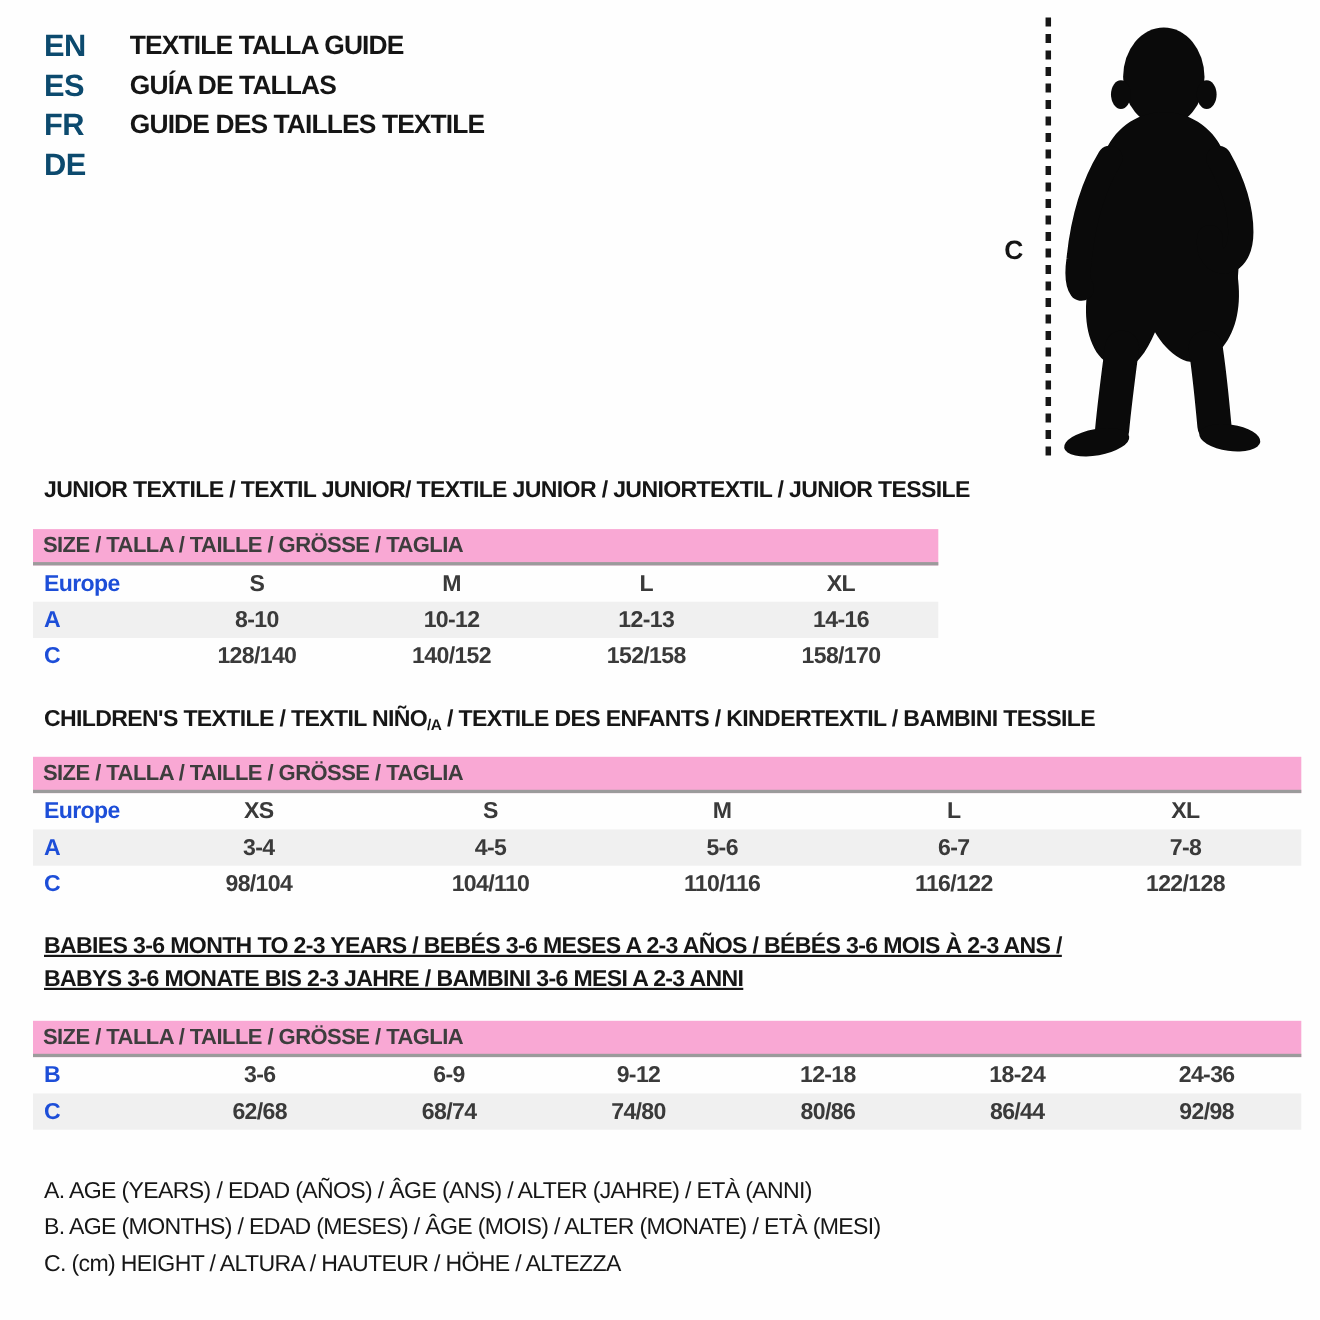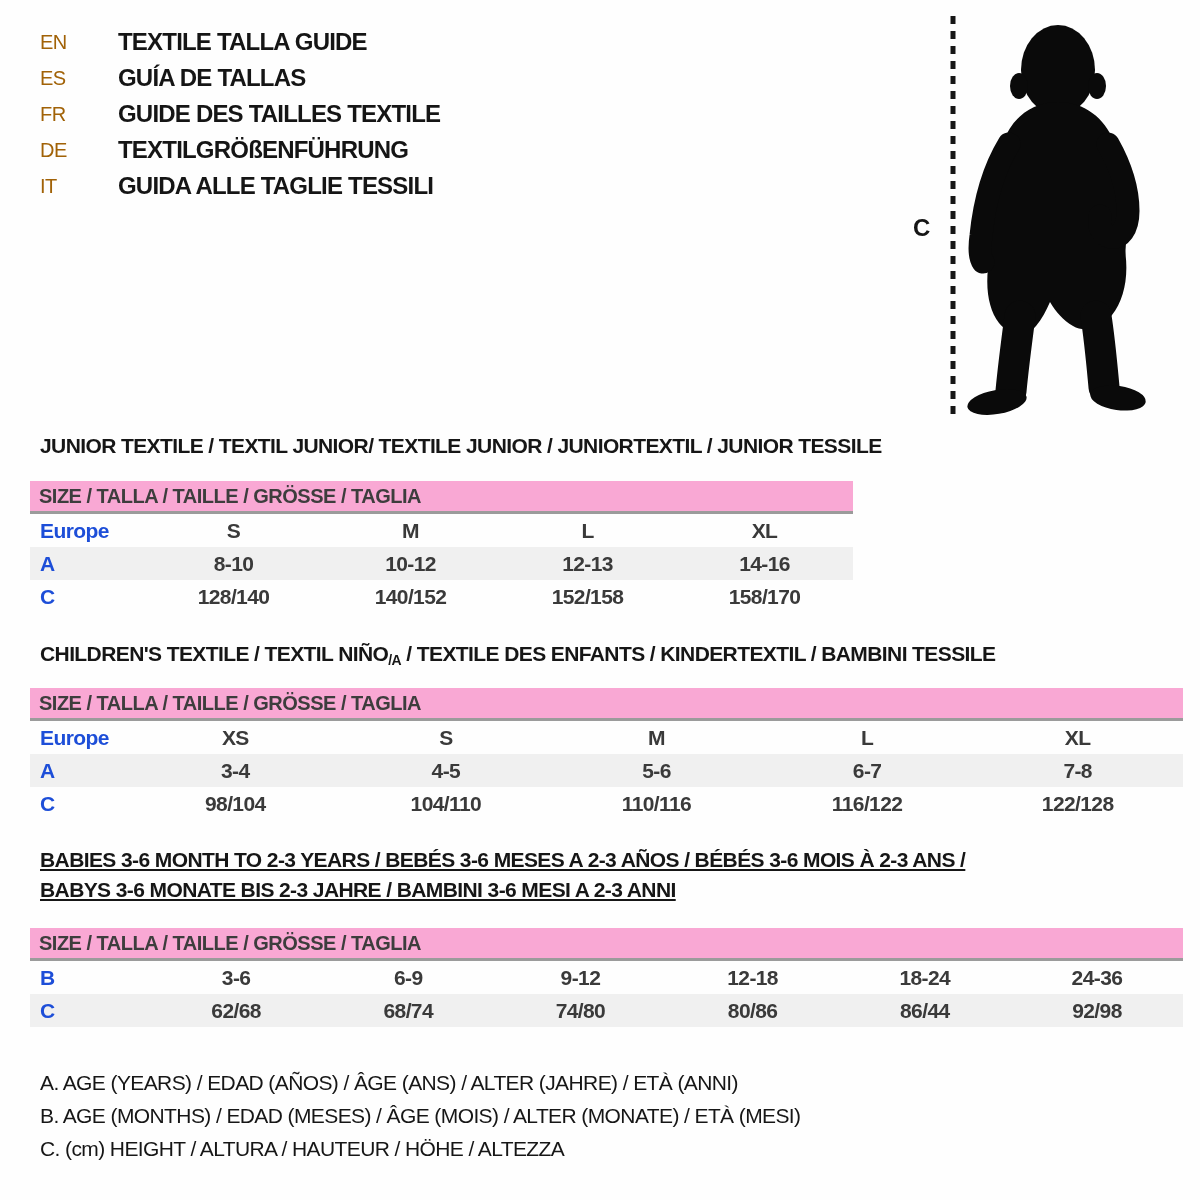--- a/index.html
+++ b/index.html
@@ -8,21 +8,21 @@
     width:1200px;height:1200px;
     background:#fefefe;
     font-family:"Liberation Sans","DejaVu Sans",sans-serif;
     color:#1b1b1b;
     overflow:hidden;
   }
   
   .lang-block{position:absolute;top:24px;left:40px;}
   .lang-row{display:flex;height:36px;align-items:center;}
   .lang-code{
-    width:78px;font-size:20px;font-weight:normal;letter-spacing:-0.5px;color:#a16207;
+    width:78px;font-size:28px;font-weight:bold;letter-spacing:-0.5px;color:#0c4a6e;
   }
   .lang-label{
     font-size:24px;font-weight:bold;letter-spacing:-0.8px;color:#151515;white-space:nowrap;
   }
   
   .figure{position:absolute;top:10px;left:905px;width:250px;height:410px;}
   .figure svg{display:block;width:250px;height:410px;}
   .measure-label{
     position:absolute;left:8px;top:204px;
     font-size:24px;font-weight:bold;color:#151515;
@@ -74,25 +74,20 @@
     <div class="lang-row">
       <span class="lang-code">ES</span>
       <span class="lang-label">GUÍA DE TALLAS</span>
     </div>
     <div class="lang-row">
       <span class="lang-code">FR</span>
       <span class="lang-label">GUIDE DES TAILLES TEXTILE</span>
     </div>
     <div class="lang-row">
       <span class="lang-code">DE</span>
-      <span class="lang-label">TEXTILGRÖßENFÜHRUNG</span>
-    </div>
-    <div class="lang-row">
-      <span class="lang-code">IT</span>
-      <span class="lang-label">GUIDA ALLE TAGLIE TESSILI</span>
     </div>
   </div>
 
   <div class="figure">
     <span class="measure-label">C</span>
     <svg viewBox="0 0 250 410">
 
       <line x1="48" y1="6" x2="48" y2="404" stroke="#161616" stroke-width="5" stroke-dasharray="8 7"></line>
       <g fill="#0a0a0a" stroke="none">
 

